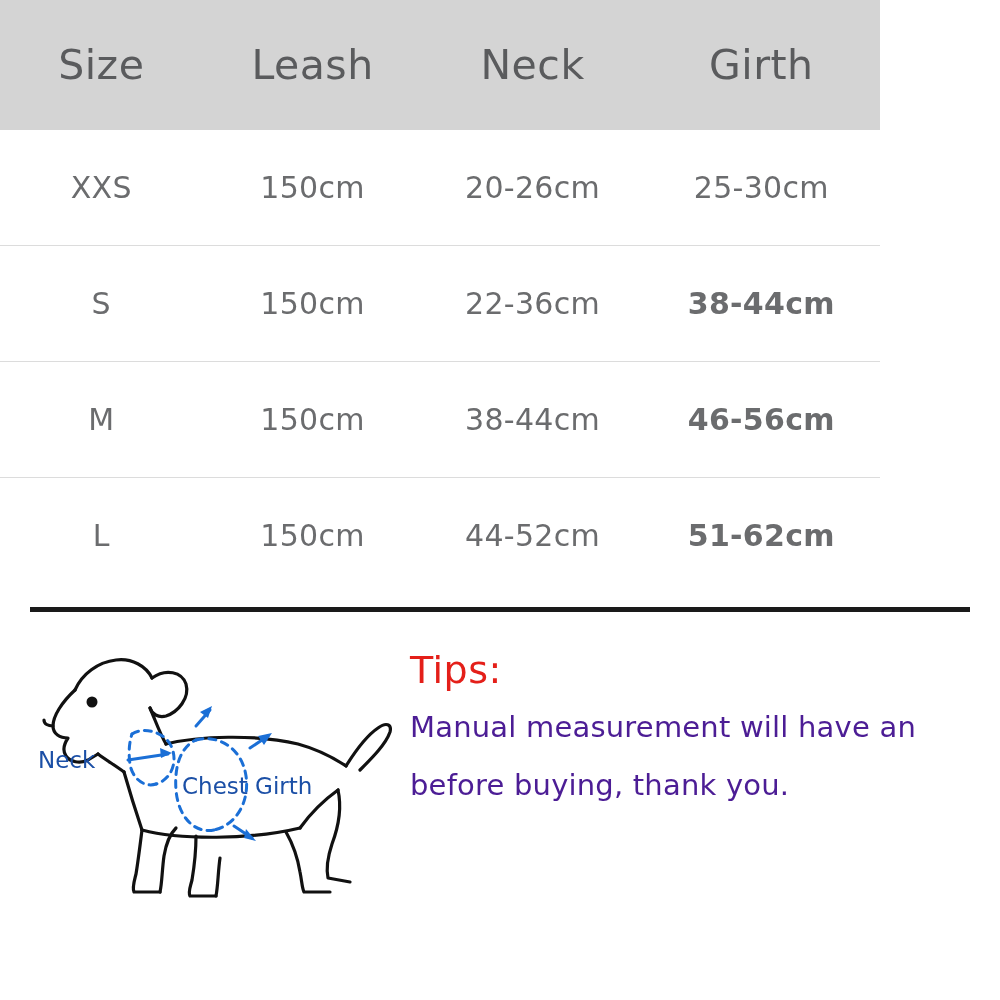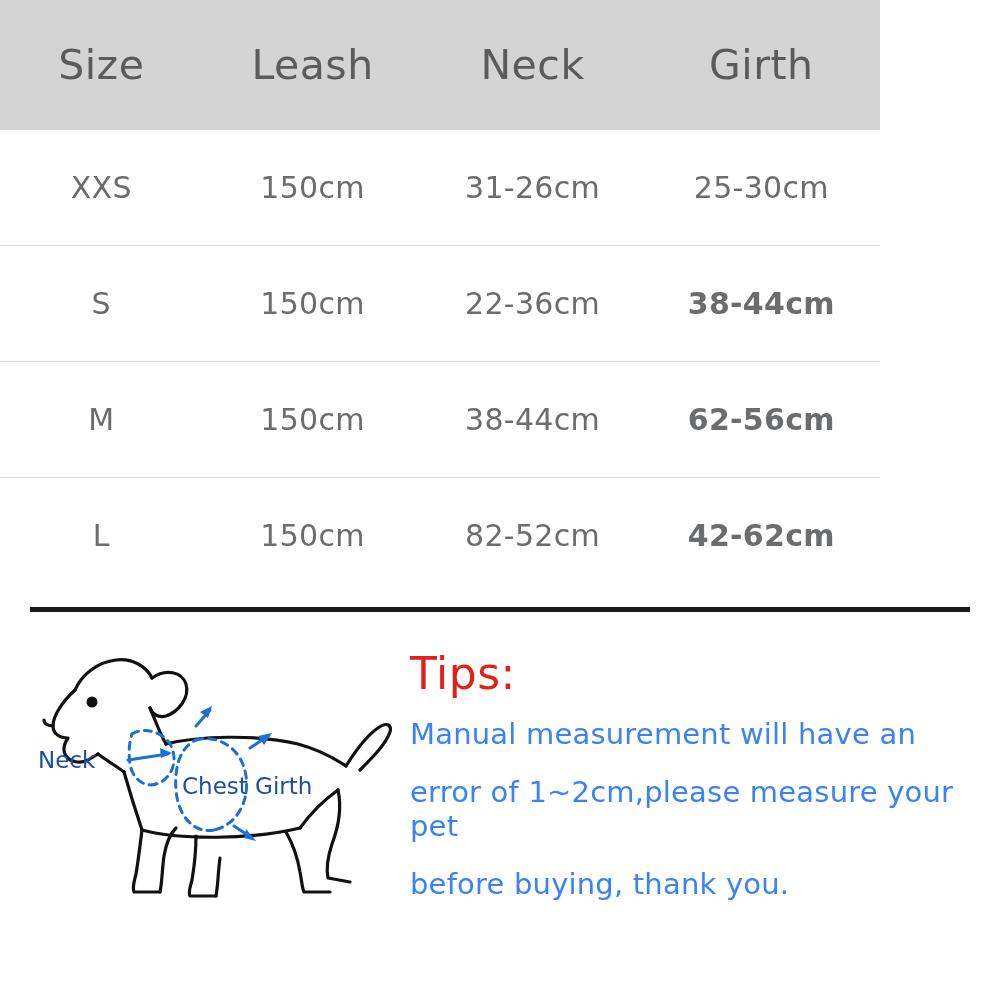--- a/index.html
+++ b/index.html
@@ -109,28 +109,28 @@
   }
 
   .tips-panel {
     flex: 1;
     padding-top: 26px;
     padding-right: 40px;
   }
 
   .tips-title {
     color: #e41f19;
-    font-size: 44px;
+    font-size: 38px;
     margin: 0 0 18px 0;
     letter-spacing: 0.5px;
   }
 
   .tips-line {
     font-size: 29px;
-    color: #3b82f6;
+    color: #4c1d95;
     margin: 16px 0 24px 0;
     letter-spacing: 0.2px;
   }
 
   .dog-svg {
     display: block;
   }
 
   .label-neck,
   .label-chest {
@@ -150,40 +150,40 @@
         <th class="col-size">Size</th>
         <th class="col-leash">Leash</th>
         <th class="col-neck">Neck</th>
         <th class="col-chest">Girth</th>
       </tr>
     </thead>
     <tbody>
       <tr>
         <td class="col-size">XXS</td>
         <td class="col-leash">150cm</td>
-        <td class="col-neck">31-26cm</td>
+        <td class="col-neck">20-26cm</td>
         <td class="col-chest">25-30cm</td>
       </tr>
       <tr>
         <td class="col-size">S</td>
         <td class="col-leash">150cm</td>
         <td class="col-neck">22-36cm</td>
         <td class="col-chest emphasis">38-44cm</td>
       </tr>
       <tr>
         <td class="col-size">M</td>
         <td class="col-leash">150cm</td>
         <td class="col-neck">38-44cm</td>
-        <td class="col-chest emphasis">62-56cm</td>
+        <td class="col-chest emphasis">46-56cm</td>
       </tr>
       <tr>
         <td class="col-size">L</td>
         <td class="col-leash">150cm</td>
-        <td class="col-neck">82-52cm</td>
-        <td class="col-chest emphasis">42-62cm</td>
+        <td class="col-neck">44-52cm</td>
+        <td class="col-chest emphasis">51-62cm</td>
       </tr>
     </tbody>
   </table>
 
   <div class="thick-rule"></div>
 
   <div class="bottom">
 
     <div class="dog-panel">
       <svg class="dog-svg" width="380" height="280" viewBox="0 0 380 280">
@@ -239,19 +239,18 @@
         </g>
 
         <text class="label-neck" x="18" y="138">Neck</text>
         <text class="label-chest" x="162" y="164">Chest Girth</text>
       </svg>
     </div>
 
     <div class="tips-panel">
       <div class="tips-title">Tips:</div>
       <p class="tips-line">Manual measurement will have an</p>
-      <p class="tips-line">error of 1~2cm,please measure your pet</p>
       <p class="tips-line">before buying, thank you.</p>
     </div>
 
   </div>
 
 </div>
 
 </body></html>

